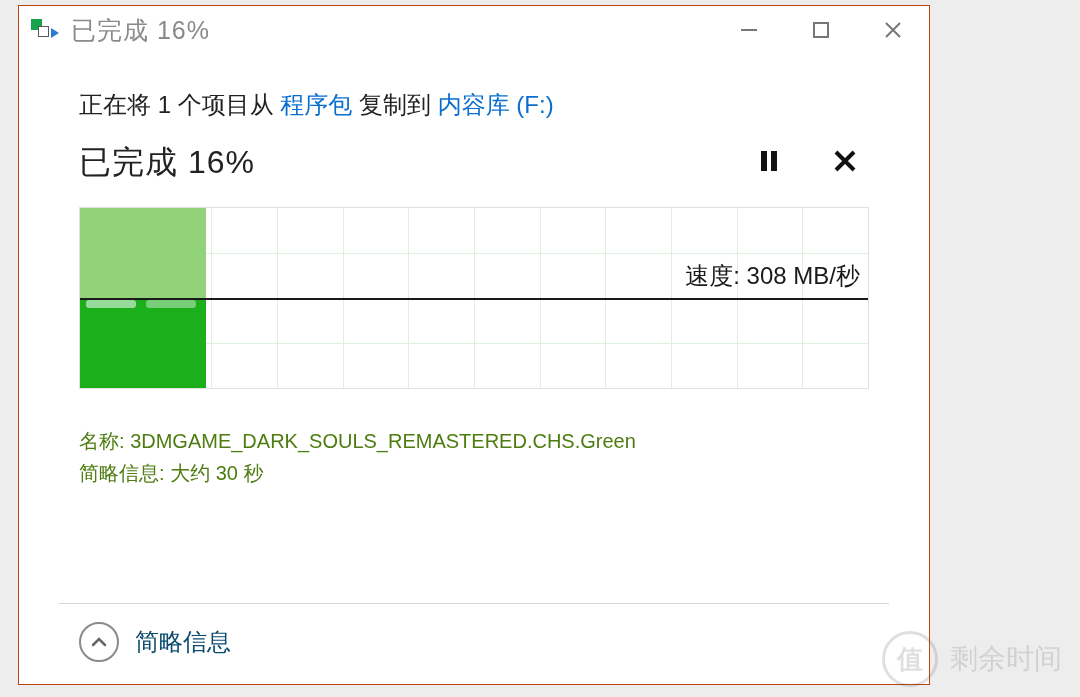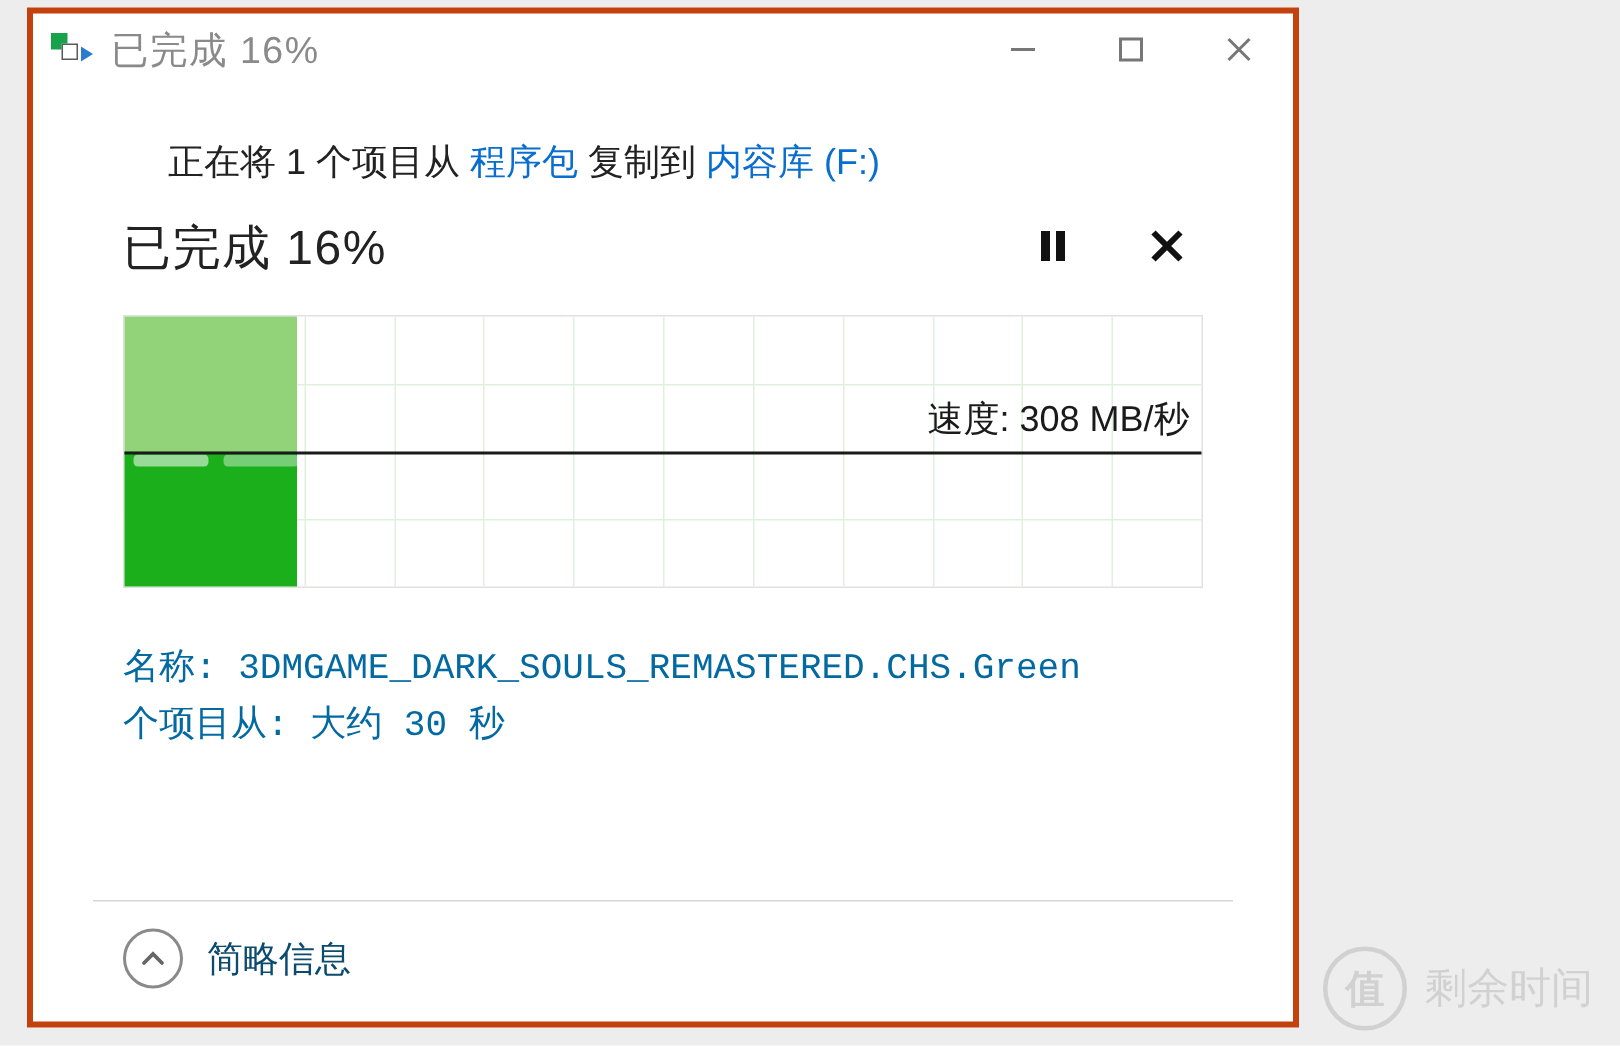--- a/index.html
+++ b/index.html
@@ -8,24 +8,24 @@
       background: #ededed;
       width: 1080px;
       height: 697px;
       position: relative;
       overflow: hidden;
     }
     .window {
       position: absolute;
       left: 18px;
       top: 5px;
-      width: 848px;
+      width: 912px;
       height: 680px;
       background: #fff;
-      border: 4px solid #c2410c;
+      border: 1px solid #c2410c;
     }
     .titlebar {
       height: 48px;
       display: flex;
       align-items: center;
       padding: 0 0 0 12px;
     }
     .titlebar-icon {
       width: 28px;
       height: 22px;
@@ -73,21 +73,20 @@
       color: #777;
     }
     .win-btn svg { width: 20px; height: 20px; }
     .content {
       padding: 35px 60px 0 60px;
     }
     .copy-line {
       font-size: 24px;
       color: #222;
       margin-bottom: 20px;
-      margin-left: 30px;
     }
     .copy-line a {
       color: #0a6ecf;
       text-decoration: none;
     }
     .progress-row {
       display: flex;
       align-items: center;
       justify-content: space-between;
       margin-bottom: 22px;
@@ -155,24 +154,23 @@
       right: 4px;
       top: 50%;
       transform: translateY(-118%);
       font-size: 24px;
       color: #1a1a1a;
       background: transparent;
       padding: 0 4px;
       margin-left: 42px;
     }
     .details {
-      font-size: 24px;
-      color: #0369a1;
+      font-size: 20px;
+      color: #4d7c0f;
       line-height: 1.6;
-      font-family: Liberation Mono, monospace;
     }
     .divider {
       position: absolute;
       left: 40px;
       right: 40px;
       bottom: 80px;
       border-top: 1px solid #d6d6d6;
     }
     .footer {
       position: absolute;
@@ -295,21 +293,21 @@
       <div class="chart-speed">
         <span>速度: </span><span>308 MB/秒</span>
       </div>
     </div>
 
     <div class="details">
       <div>
         <span>名称: </span><span>3DMGAME_DARK_SOULS_REMASTERED.CHS.Green</span>
       </div>
       <div>
-        <span>个项目从: </span><span>大约 30 秒</span>
+        <span>简略信息: </span><span>大约 30 秒</span>
       </div>
     </div>
   </div>
 
   <div class="divider"></div>
 
   <div class="footer">
     <div class="circle-btn">
       <svg width="16" height="16" viewBox="0 0 16 16">
           <path d="M2 11 L8 5 L14 11" stroke="#666" stroke-width="2.5" fill="none" stroke-linecap="round"></path>

